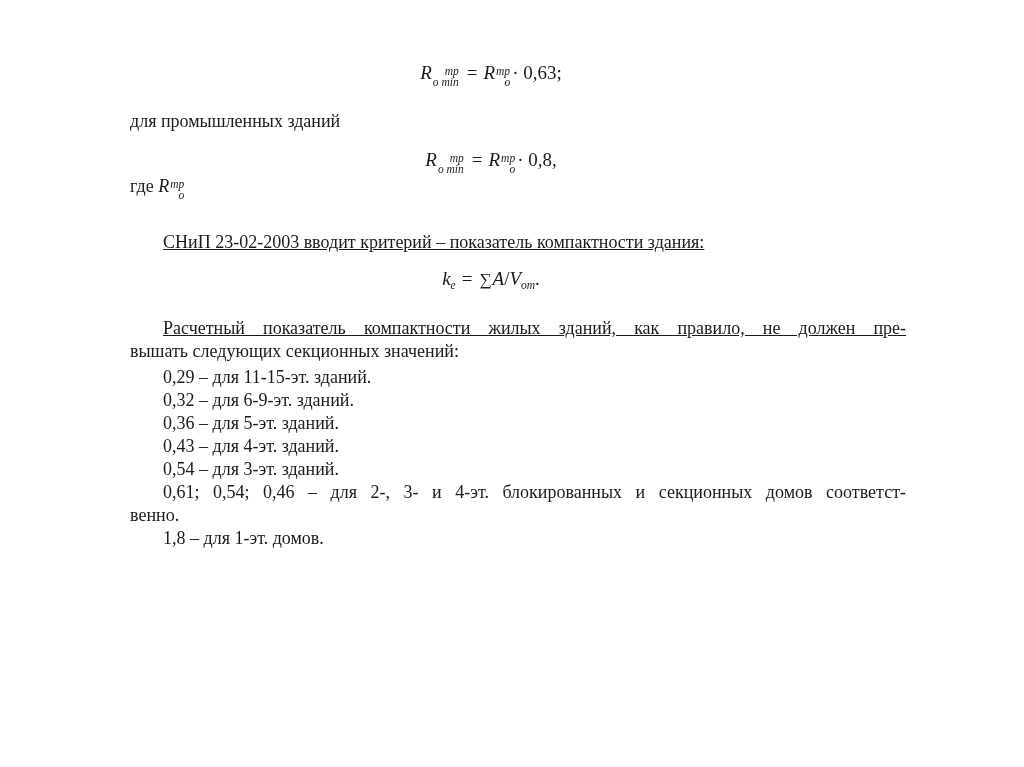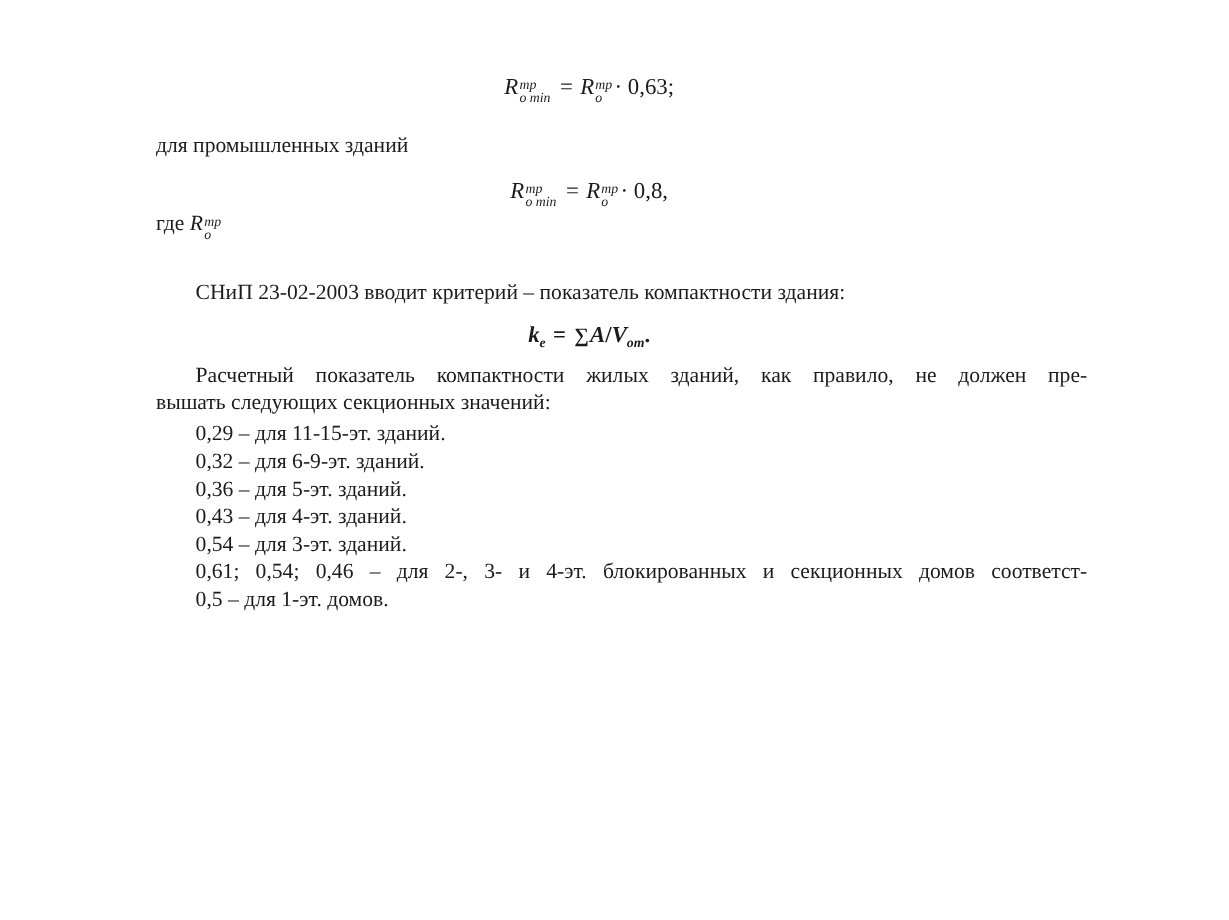--- a/index.html
+++ b/index.html
@@ -17,57 +17,57 @@
     height: 767px;
     background: #ffffff;
     overflow: hidden;
   }
   .text-block {
     padding-left: 130px;
     padding-right: 118px;
     font-size: 18px;
     line-height: 23px;
   }
-  .indent { text-indent: 33px; }
+  .indent { text-indent: 33px; text-decoration: underline; }
   .justify-last { text-align: justify; text-align-last: justify; }
   .formula {
     text-align: center;
     padding-right: 42px; 
     font-size: 19px;
     line-height: 26px;
   }
   .it { font-style: italic; }
   .eq { padding: 0 6px; }
   
   .stack {
     display: inline-block;
     vertical-align: -7px;
     font-size: 11.5px;
     line-height: 11px;
     font-style: italic;
-    text-align: left;
+    text-align: right;
     margin-left: 1px;
     margin-right: 2px;
   }
   .stack span { display: block; }
   sub.fsub {
     font-size: 11.5px;
     font-style: italic;
     vertical-align: -4px;
     line-height: 0;
   }
   .sum { font-size: 17px; padding: 0 1px; }
   
   .m-f1   { padding-top: 60px; }
   .m-p1   { margin-top: 22px; }
   .m-f2   { margin-top: 14px; }
   .m-p2   { }
   .m-p3   { margin-top: 30px; }
-  .m-f3   { margin-top: 12px; font-weight: bold; }
-  .m-p4   { margin-top: 8px; }
+  .m-f3   { margin-top: 12px; }
+  .m-p4   { margin-top: 24px; }
   .m-list { margin-top: 3px; }
   .list-line { padding-left: 33px; }
   .list-line.no-indent { padding-left: 0; }
 </style>
 </head>
 <body>
 
 <div class="page">
 
   <div class="formula m-f1">
@@ -102,16 +102,17 @@
     <span>вышать следующих секционных значений:</span>
   </div>
 
   <div class="text-block m-list">
     <div class="list-line">0,29 – для 11-15-эт. зданий.</div>
     <div class="list-line">0,32 – для 6-9-эт. зданий.</div>
     <div class="list-line">0,36 – для 5-эт. зданий.</div>
     <div class="list-line">0,43 – для 4-эт. зданий.</div>
     <div class="list-line">0,54 – для 3-эт. зданий.</div>
     <div class="list-line justify-last">0,61; 0,54; 0,46 – для 2-, 3- и 4-эт. блокированных и секционных домов соответст-</div>
-    <div class="list-line">0,5 – для 1-эт. домов.</div>
+    <div class="list-line no-indent">венно.</div>
+    <div class="list-line">1,8 – для 1-эт. домов.</div>
   </div>
 
 </div>
 
 </body></html>

